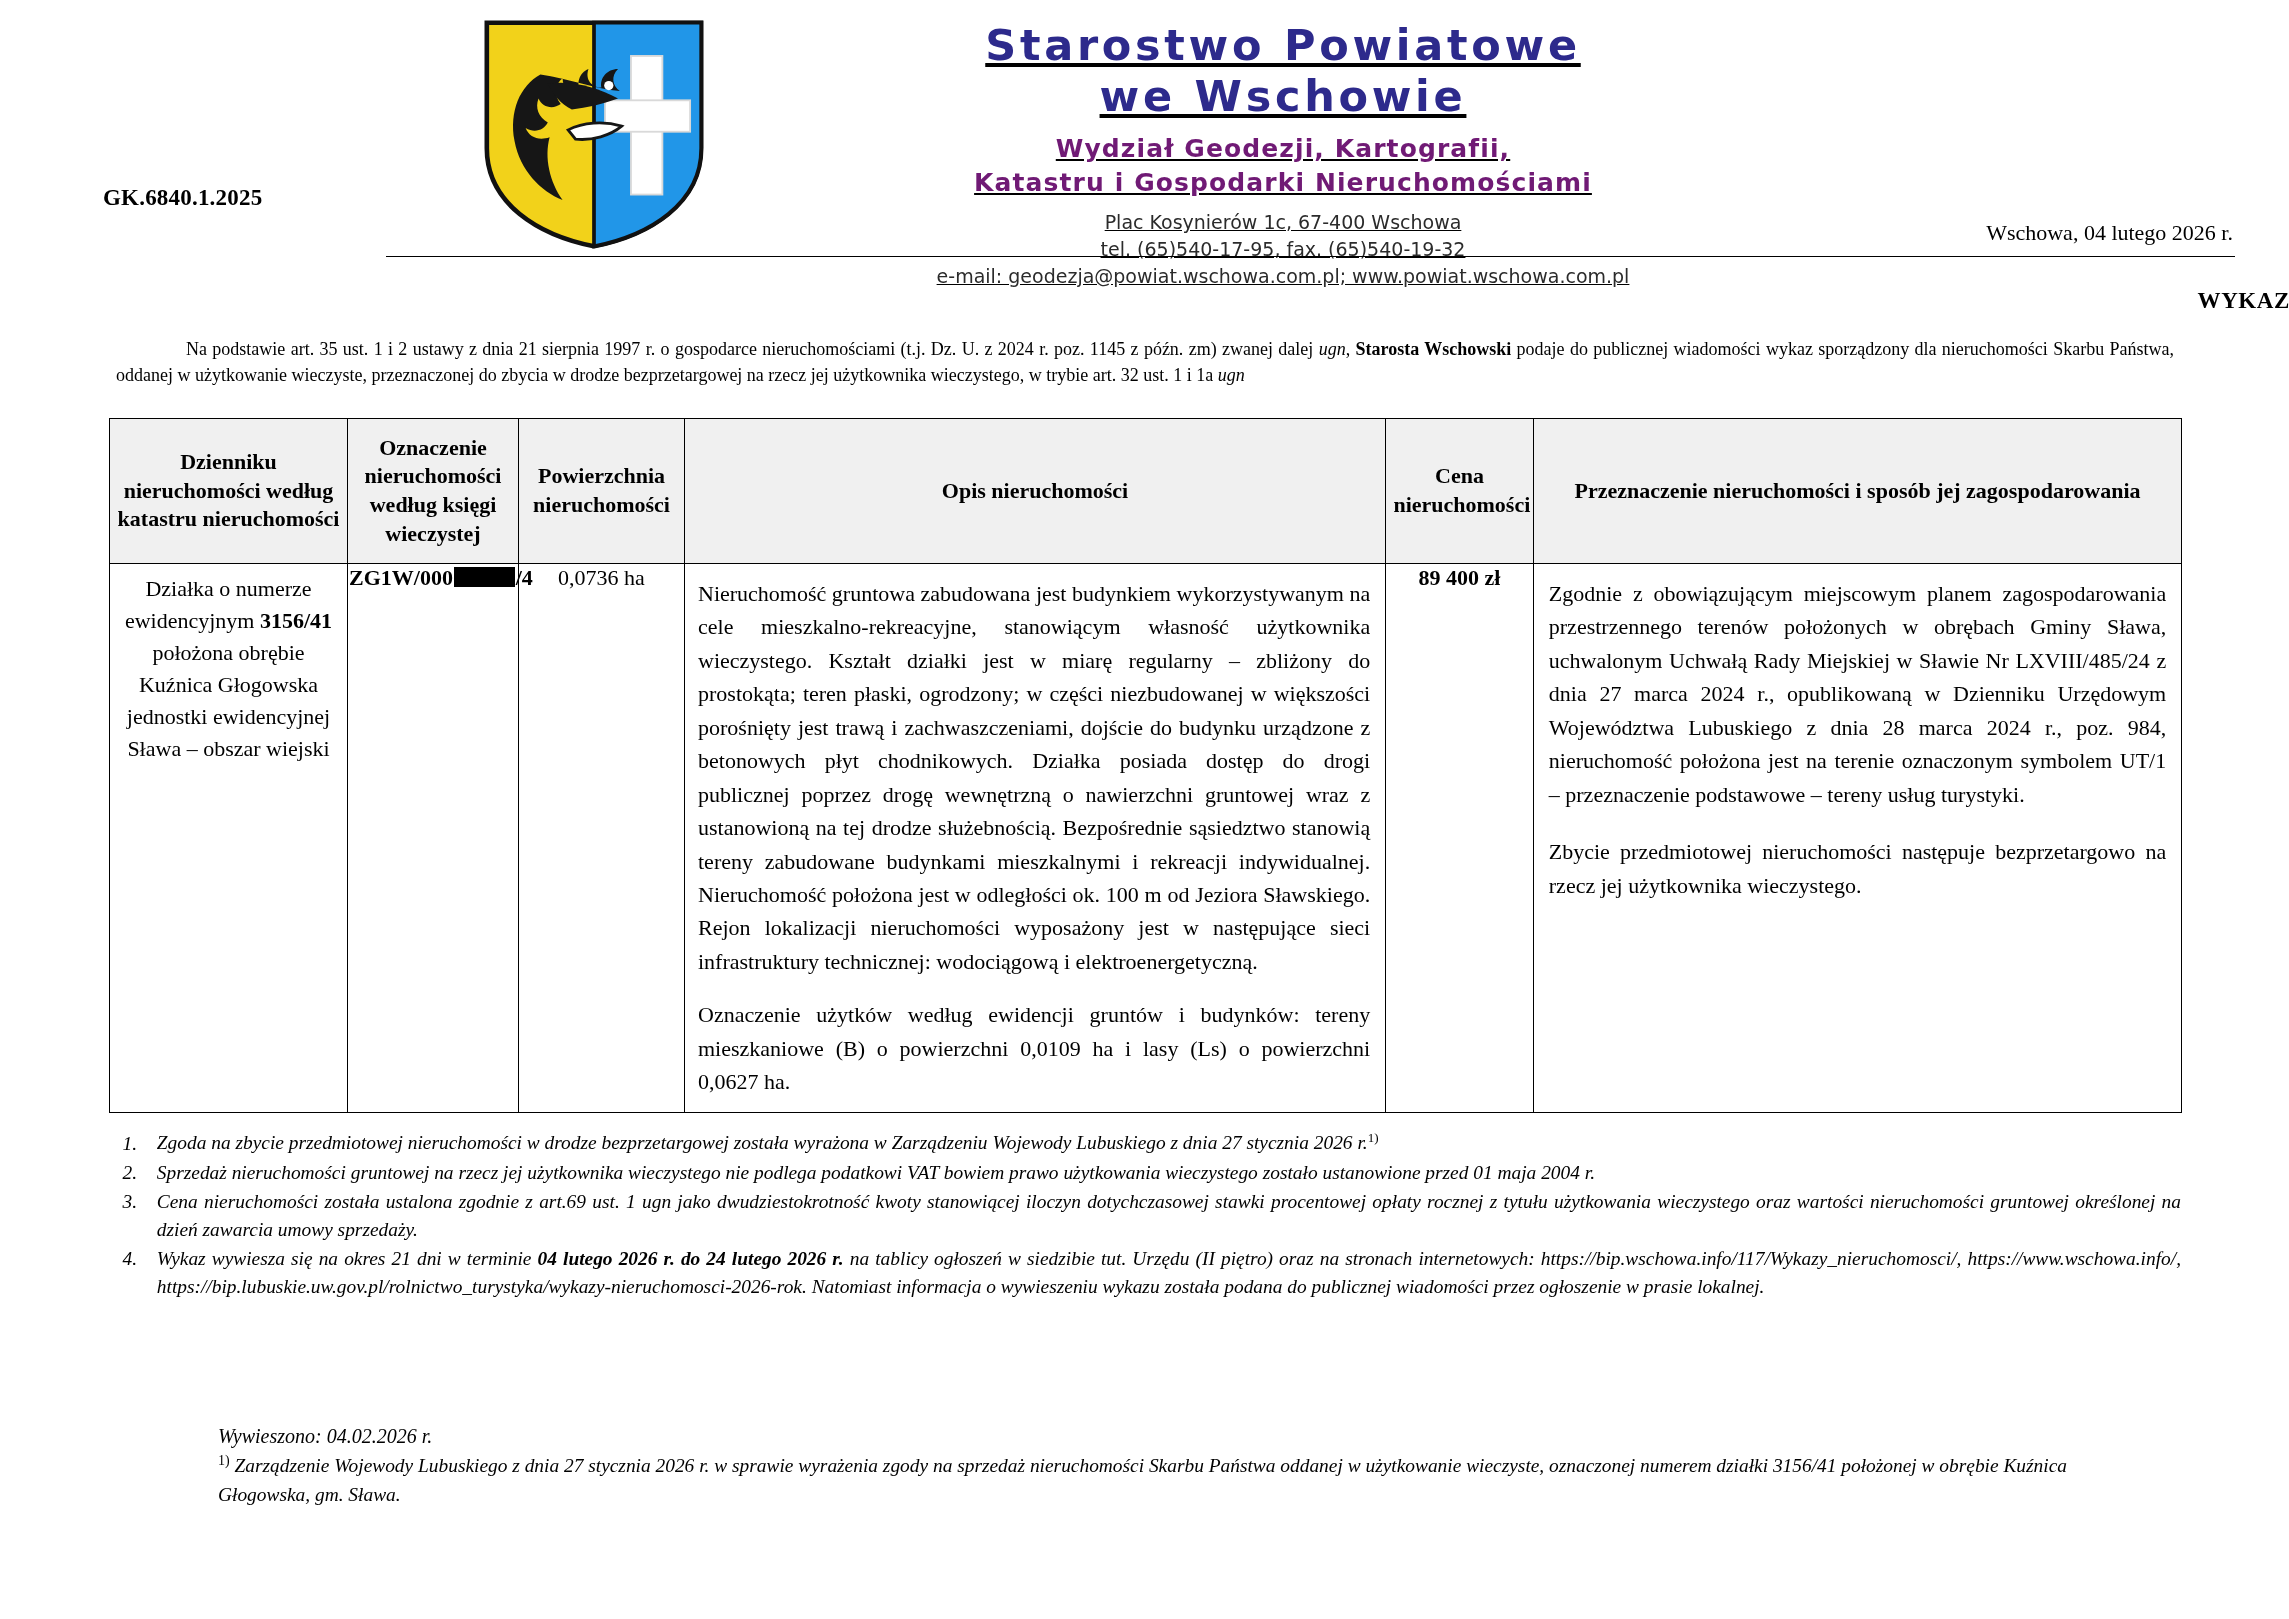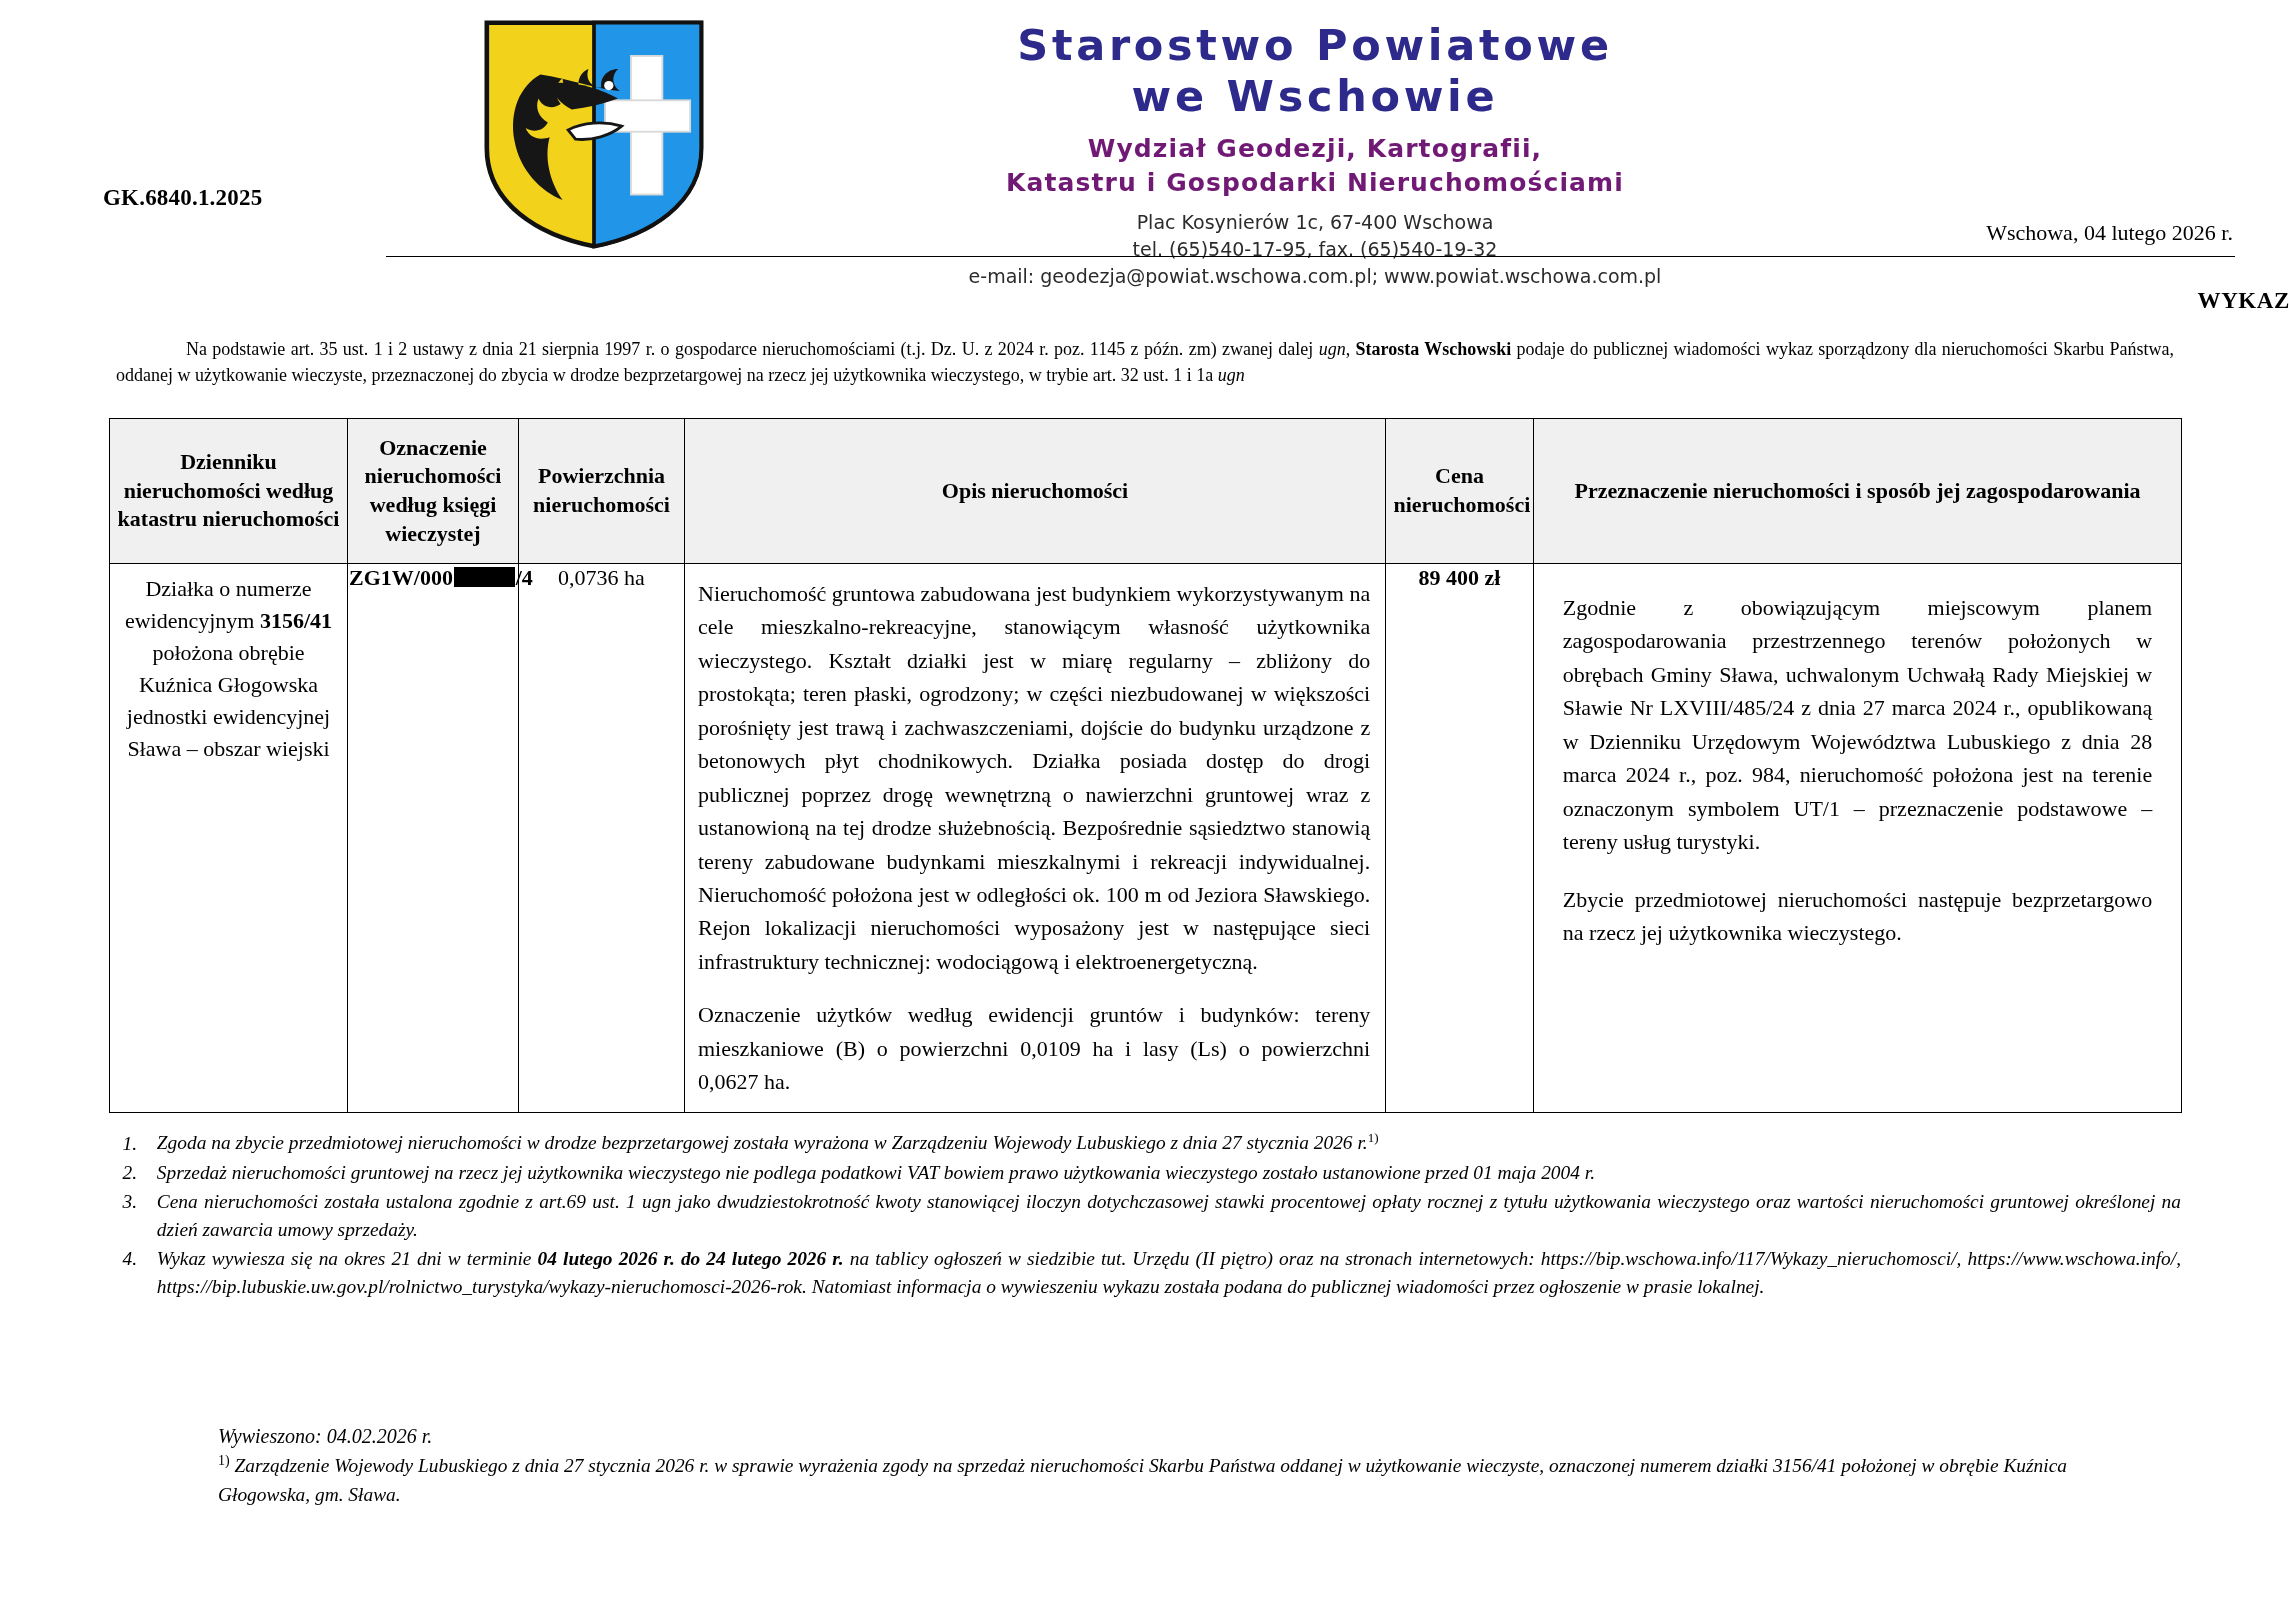--- a/index.html
+++ b/index.html
@@ -40,24 +40,25 @@
     position: absolute;
     left: 483px;
     top: 18.5px;
     width: 222px;
     height: 231px;
   }
   .crest svg { display:block; }
 
   .org-block {
     position: absolute;
-    left: 826px;
+    left: 794px;
     top: 20px;
     width: 978px;
     text-align: center;
+    text-decoration: underline;
   }
   .org-title {
     font-family: "DejaVu Sans", sans-serif;
     font-weight: bold;
     font-size: 43px;
     color: #2d2a8c;
     letter-spacing: 3.7px;
     line-height: 1.18;
   }
   .org-sub {
@@ -171,21 +172,21 @@
     font-size: 22px;
     white-space: nowrap;
   }
   td.c-6 {
     text-align: justify;
     font-size: 22px;
     line-height: 1.52;
     padding: 13px 14.8px;
     vertical-align: middle;
   }
-  td.c-6 p { margin: 14px; }
+  td.c-6 p { margin: 0; }
   td.c-6 p + p { margin-top: 24px; }
 
   .redacted {
     display: inline-block;
     background: #000;
     color: transparent;
     width: 61px;
     height: 19.4px;
     vertical-align: -1.8px;
     margin: 0 0.9px;

